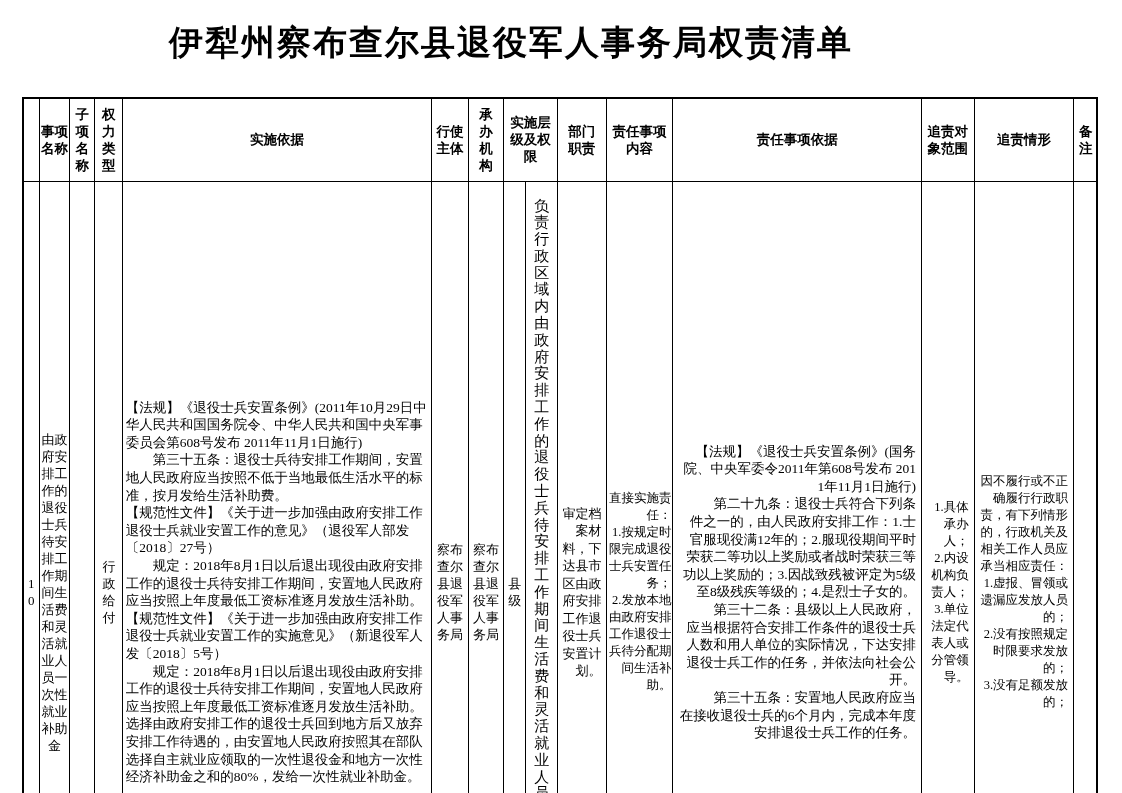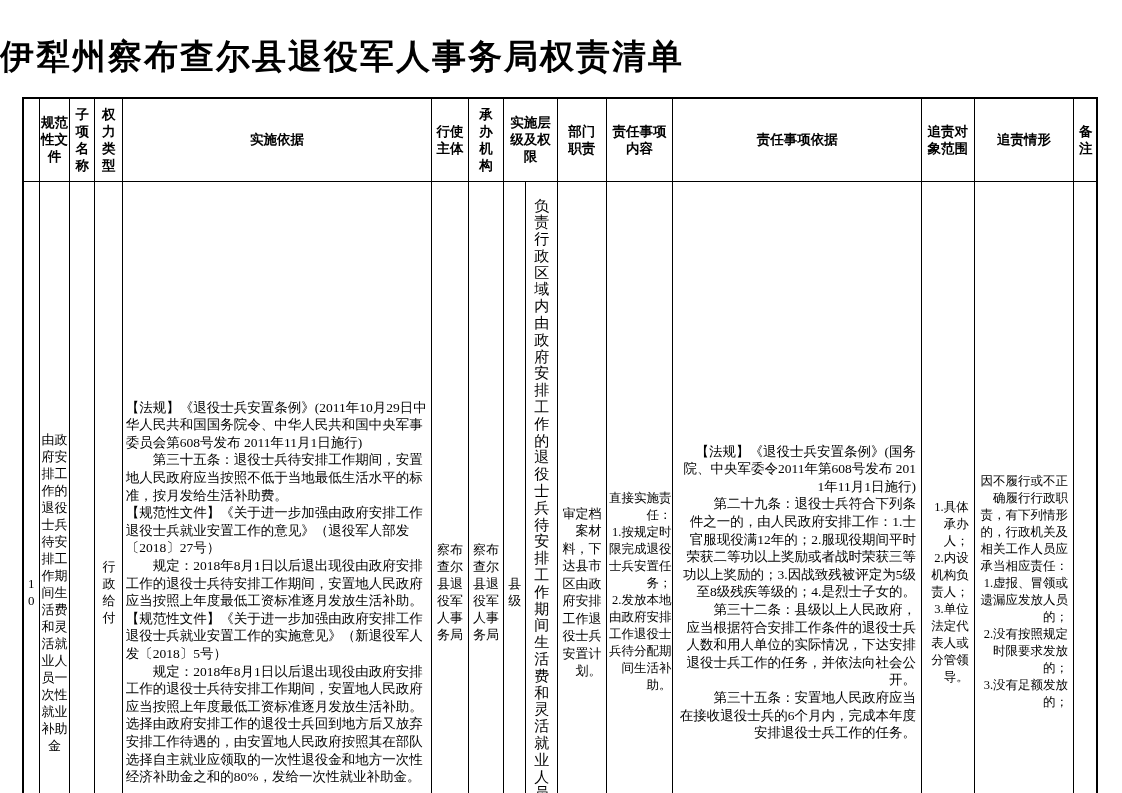--- a/index.html
+++ b/index.html
@@ -2,22 +2,22 @@
 <html><head>
 <meta charset="utf-8">
 <style>
   html,body{margin:0;padding:0;}
   body{
     width:1122px;height:793px;background:#ffffff;color:#000;
     font-family:"Liberation Serif","DejaVu Serif",serif;
     position:relative;overflow:hidden;
   }
   .page-title{
-    position:absolute;top:34px;left:0;width:1022px;
-    text-align:left;font-size:34px;font-weight:bold;letter-spacing:2px;
+    position:absolute;top:20px;left:0;width:1022px;
+    text-align:center;font-size:34px;font-weight:bold;letter-spacing:2px;
     font-family:"Liberation Sans","DejaVu Sans",sans-serif;
   }
   table.duty{
     position:absolute;left:22px;top:97px;width:1076px;
     border-collapse:collapse;table-layout:fixed;
     border:2px solid #000;
   }
   table.duty th, table.duty td{
     border:1px solid #000;
     vertical-align:middle;
@@ -68,21 +68,21 @@
       <col style="width:48px">
       <col style="width:66px">
       <col style="width:245px">
     <col style="width:52px">
       <col style="width:98px">
       <col style="width:23px">
   </colgroup>
   <tbody>
       <tr class="hdr">
     <th class="p0">序号</th>
-    <th class="p1">规范性文件</th>
+    <th class="p1">事项名称</th>
     <th class="p5">子项名称</th>
     <th class="p6">权力类型</th>
     <th>实施依据</th>
     <th>行使主体</th>
     <th>承办机构</th>
     <th class="p6" colspan="2">实施层级及权限</th>
     <th class="p7">部门职责</th>
     <th class="p5">责任事项内容</th>
     <th>责任事项依据</th>
     <th class="p5">追责对象范围</th>

